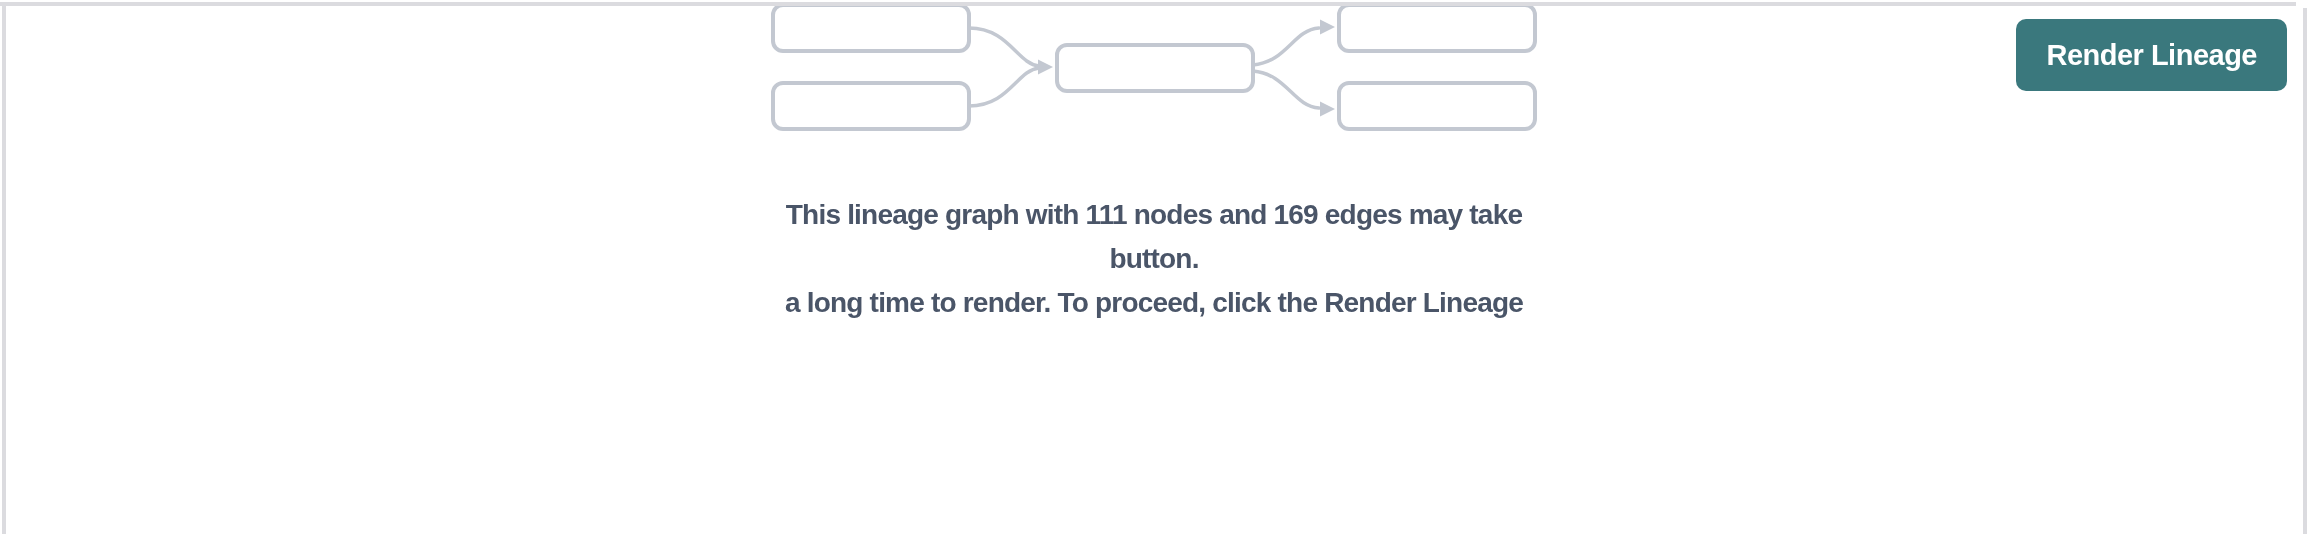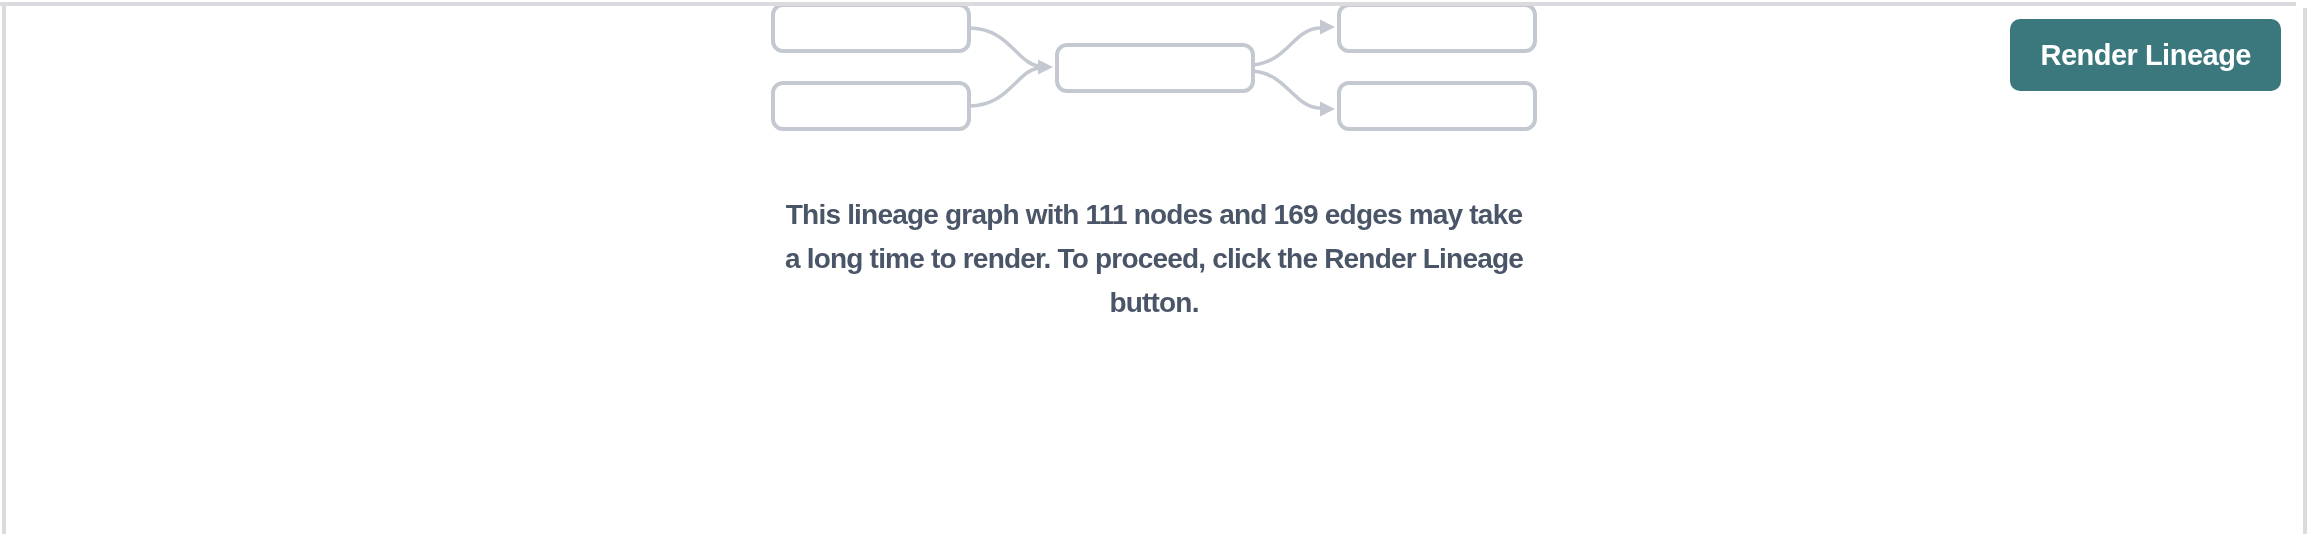--- a/index.html
+++ b/index.html
@@ -27,21 +27,21 @@
     position: absolute; top: 2px; left: 2px; bottom: 0;
     width: 4px;
     background: var(--panel-border);
   }
   .border-right {
     position: absolute; top: 8px; right: 1px; bottom: 0;
     width: 4px;
     background: var(--panel-border);
   }
   .render-btn {
-    position: absolute; top: 19px; right: 27px;
+    position: absolute; top: 19px; right: 21px;
     height: 72px;
     padding: 0 30px;
     background: var(--accent);
     color: var(--accent-text);
     border: none;
     border-radius: 10px;
     font-family: "Liberation Sans", sans-serif;
     font-size: 29px;
     font-weight: 700;
     letter-spacing: -0.5px;
@@ -100,17 +100,17 @@
 
     <rect class="node" x="4" y="5" width="196" height="46" rx="10"></rect>
     <rect class="node" x="4" y="83" width="196" height="46" rx="10"></rect>
     <rect class="node" x="288" y="45" width="196" height="46" rx="10"></rect>
     <rect class="node" x="570" y="5" width="196" height="46" rx="10"></rect>
     <rect class="node" x="570" y="83" width="196" height="46" rx="10"></rect>
   </svg>
 
   <div class="message">
     <div>This lineage graph with 111 nodes and 169 edges may take</div>
+    <div>button.</div>
     <div>a long time to render. To proceed, click the Render Lineage</div>
-    <div>button.</div>
   </div>
 
 </div>
 
 </body></html>

